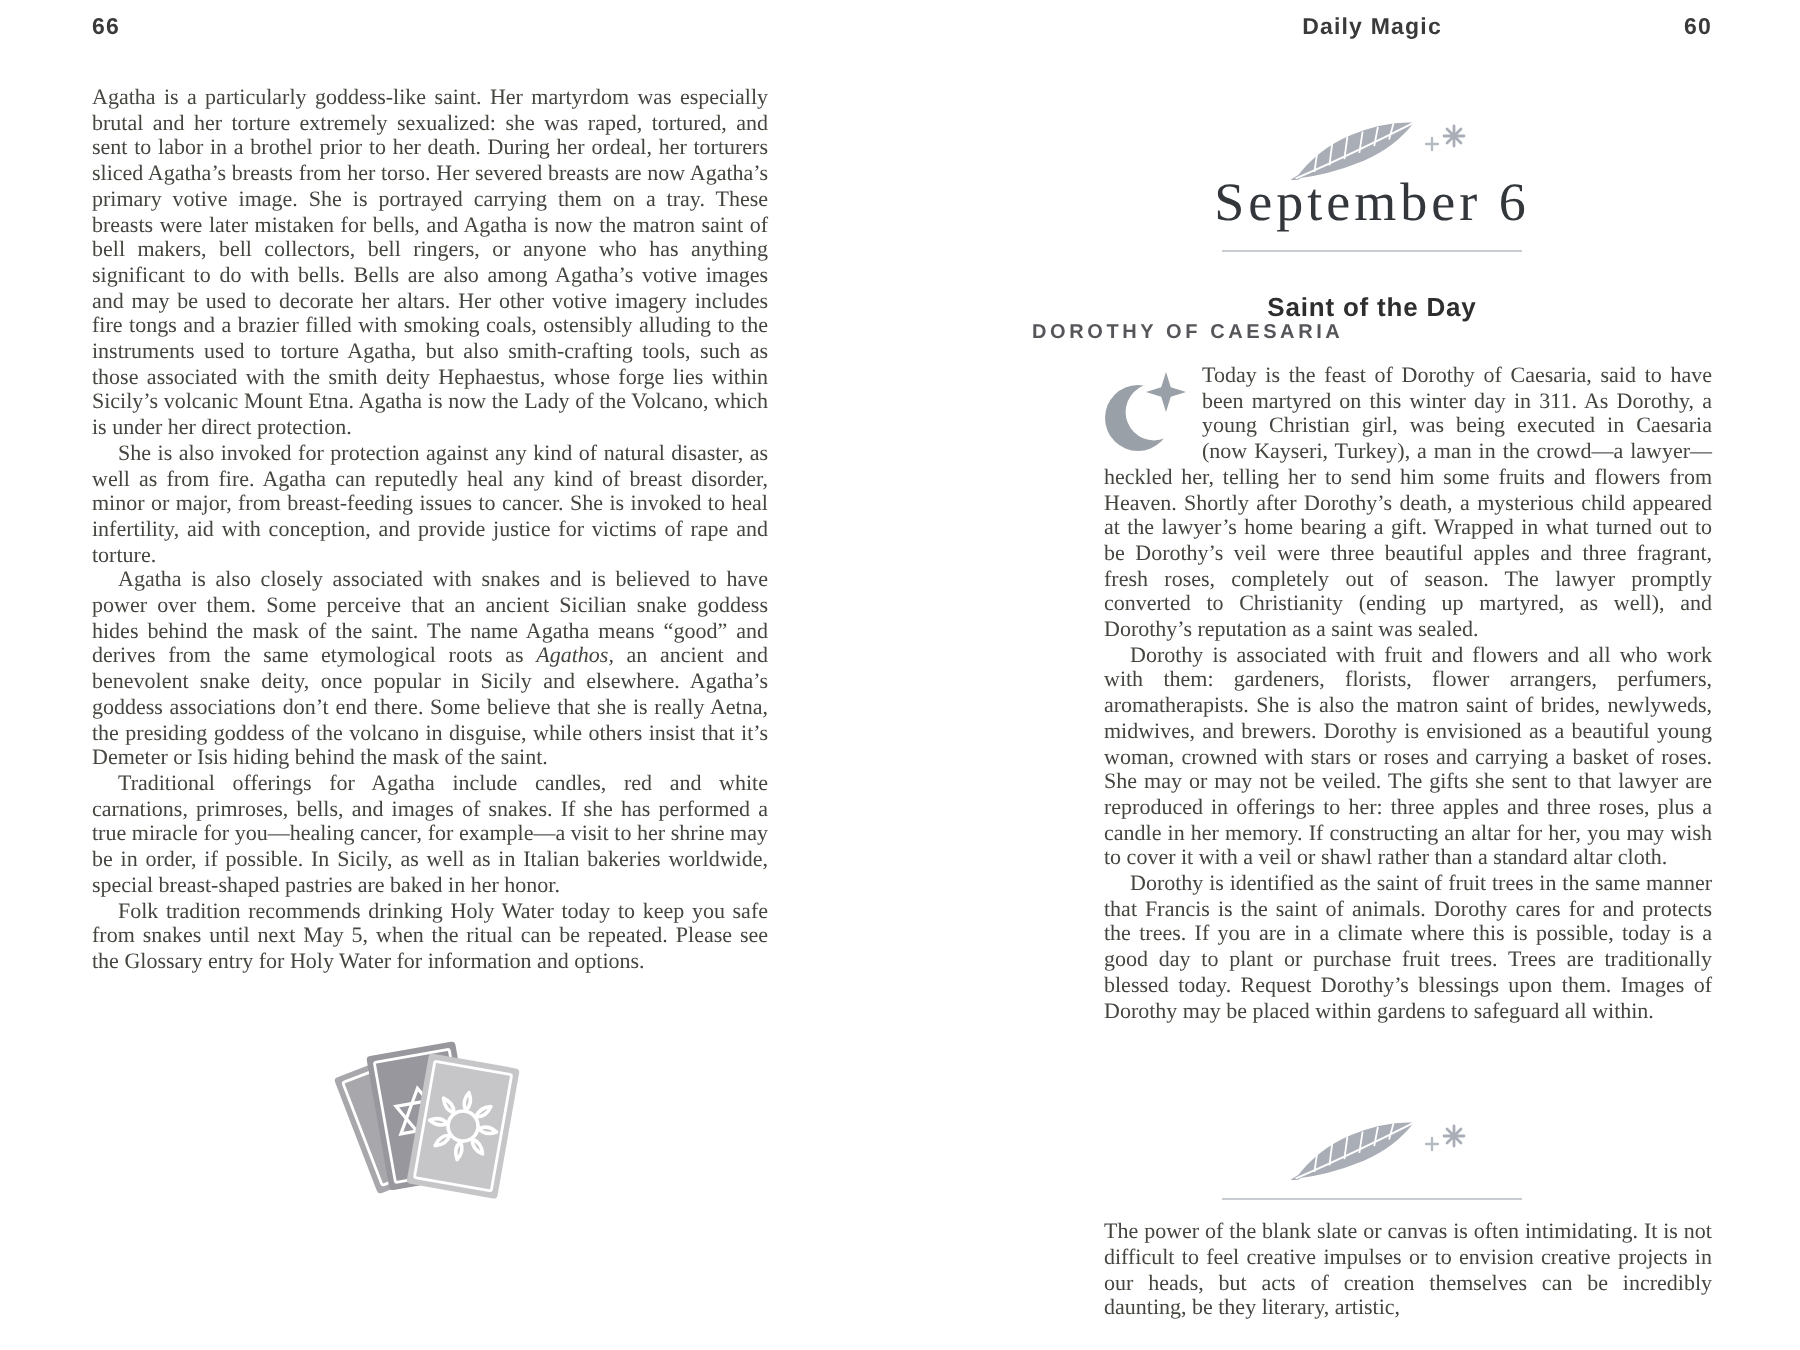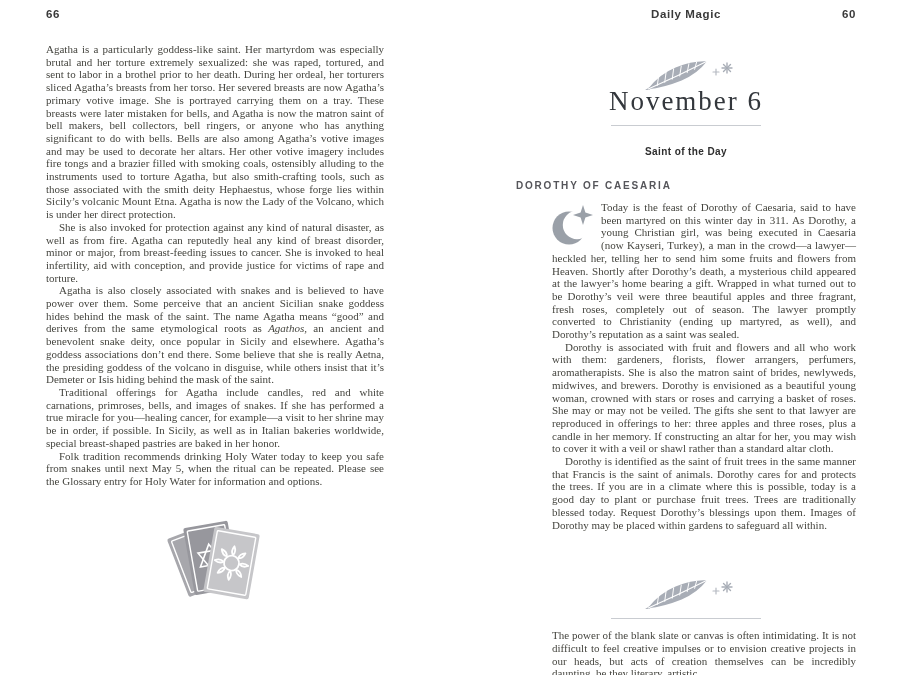--- a/index.html
+++ b/index.html
@@ -34,24 +34,23 @@
   .ornament svg{display:inline-block;}
   .date-heading{
     font-family:"Liberation Serif", serif;color:#33373c;
     font-size:27px;letter-spacing:2px;line-height:30px;margin-top:-4px;
   }
   .date-rule{width:150px;height:1px;background:#c9ccd1;margin:9px auto 0 auto;}
 
   .section-title{
     margin-top:20px;text-align:center;
     font-family:"Liberation Sans", sans-serif;font-weight:bold;
-    font-size:10px;color:#2e2e2e;letter-spacing:.4px;
+    font-size:13px;color:#2e2e2e;letter-spacing:.4px;
   }
   .entry-heading{
-    margin-top:23px;
     font-family:"Liberation Sans", sans-serif;font-weight:bold;
     font-size:10px;letter-spacing:1.8px;color:#55555a;
   }
   .page-right .body-copy{margin-top:10px;margin-left:36px;}
   .crescent-float{float:left;width:41px;height:45px;margin:2px 8px 0 0;}
 </style>
 </head>
 <body>
 
 <div class="page page-left">
@@ -130,21 +129,21 @@
             <path d="M88,12 L98,12"></path>
             <path d="M89.5,8.5 L96.5,15.5"></path>
             <path d="M96.5,8.5 L89.5,15.5"></path>
         </g>
         <g stroke="#b6bac2" stroke-width="1.2" stroke-linecap="round">
           <path d="M82,13 L82,19"></path>
             <path d="M79,16 L85,16"></path>
         </g>
       </svg>
     </div>
-    <div class="date-heading">November 6</div>
+    <div class="date-heading">September 6</div>
     <div class="date-rule"></div>
   </div>
 
   <div class="section-title">Saint of the Day</div>
 
   <div class="entry-heading">DOROTHY OF CAESARIA</div>
 
   <div class="body-copy">
     <p>
       <span class="crescent-float">

